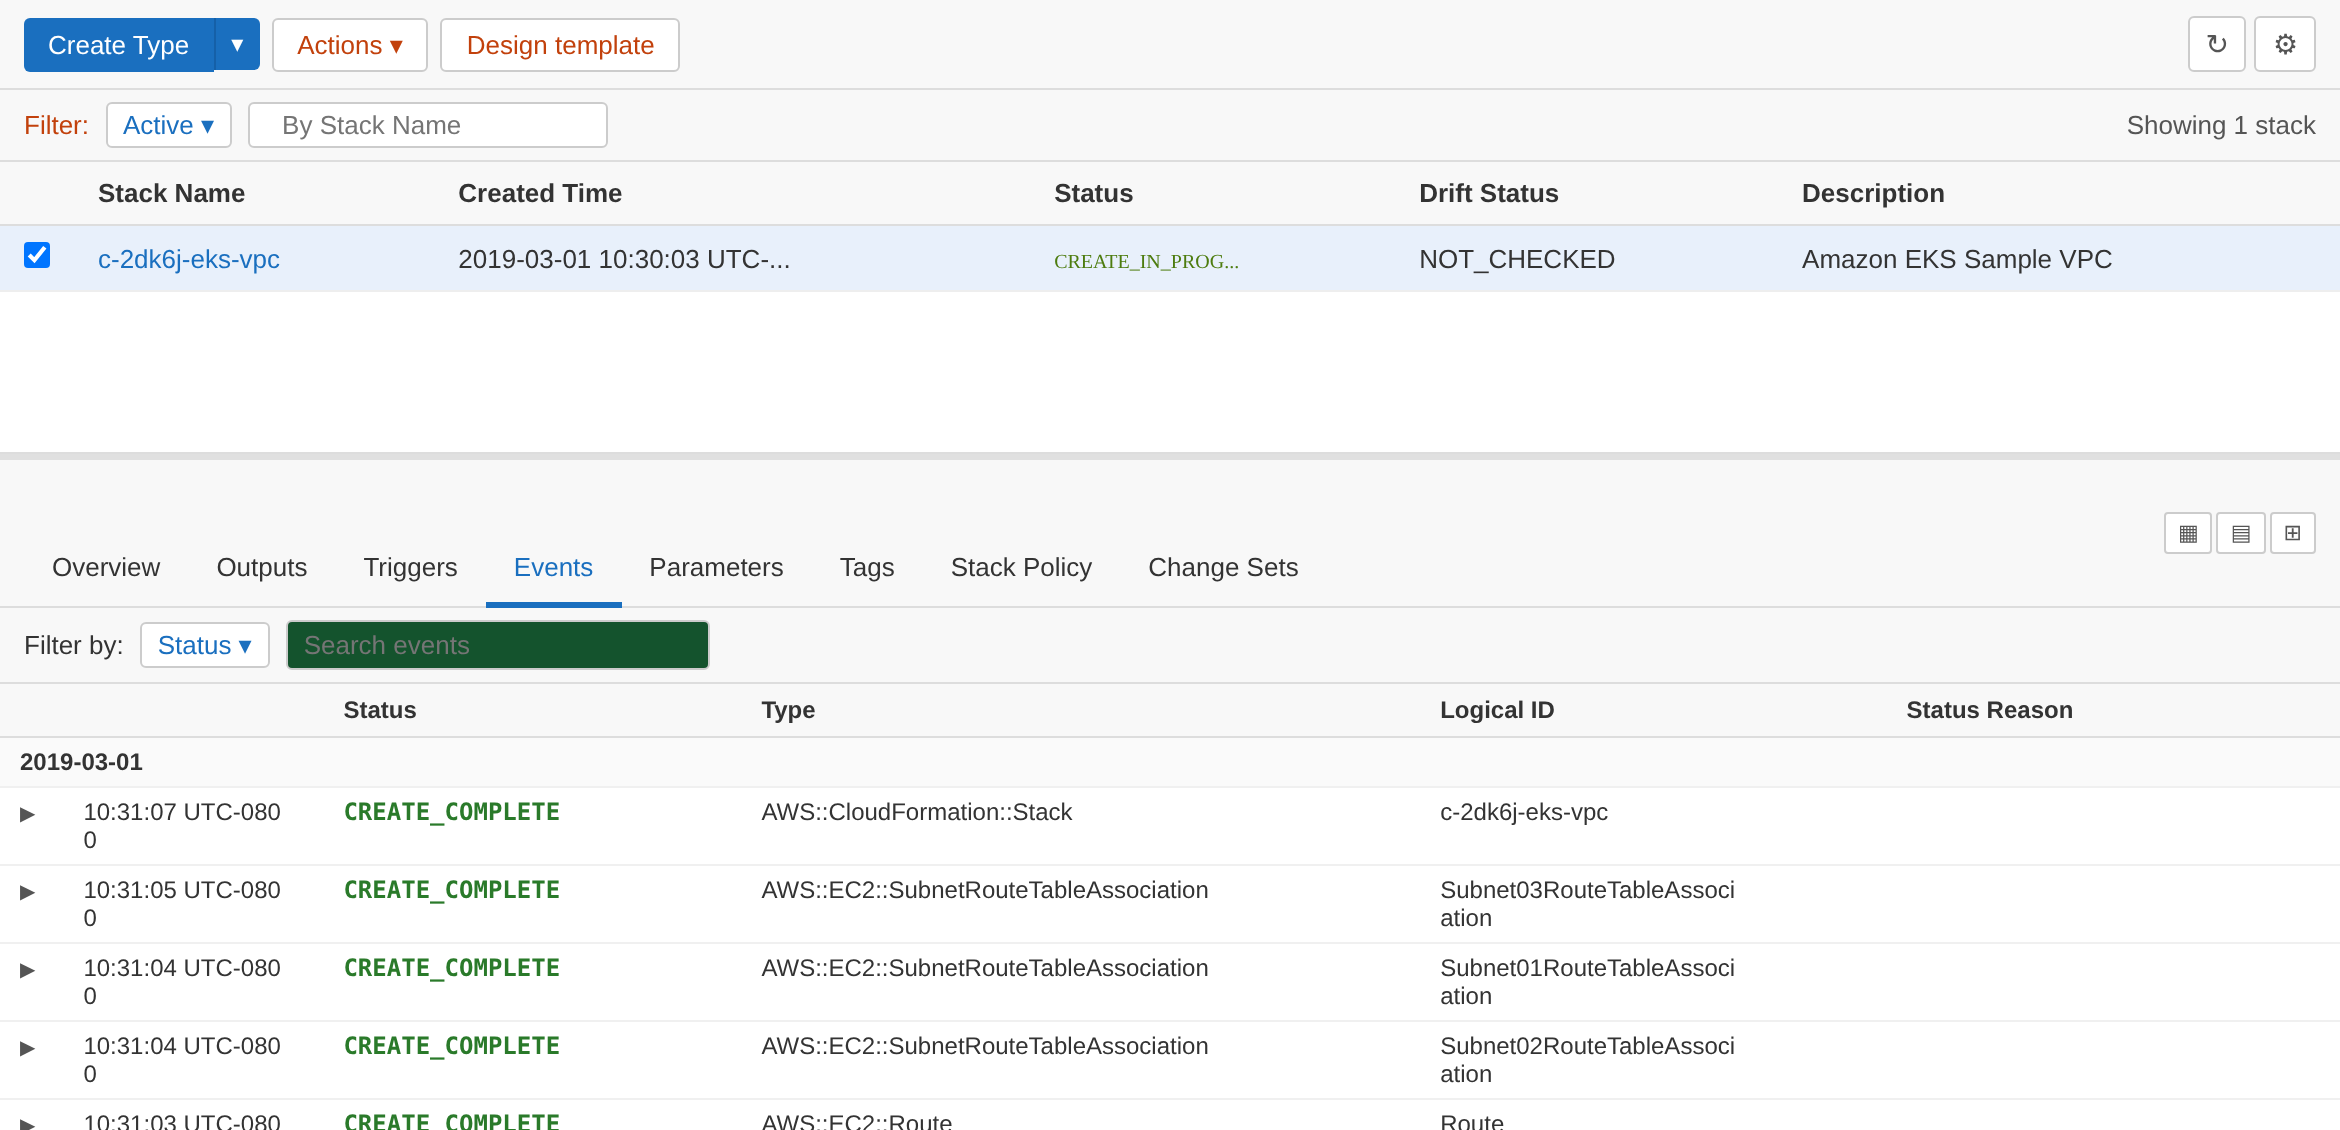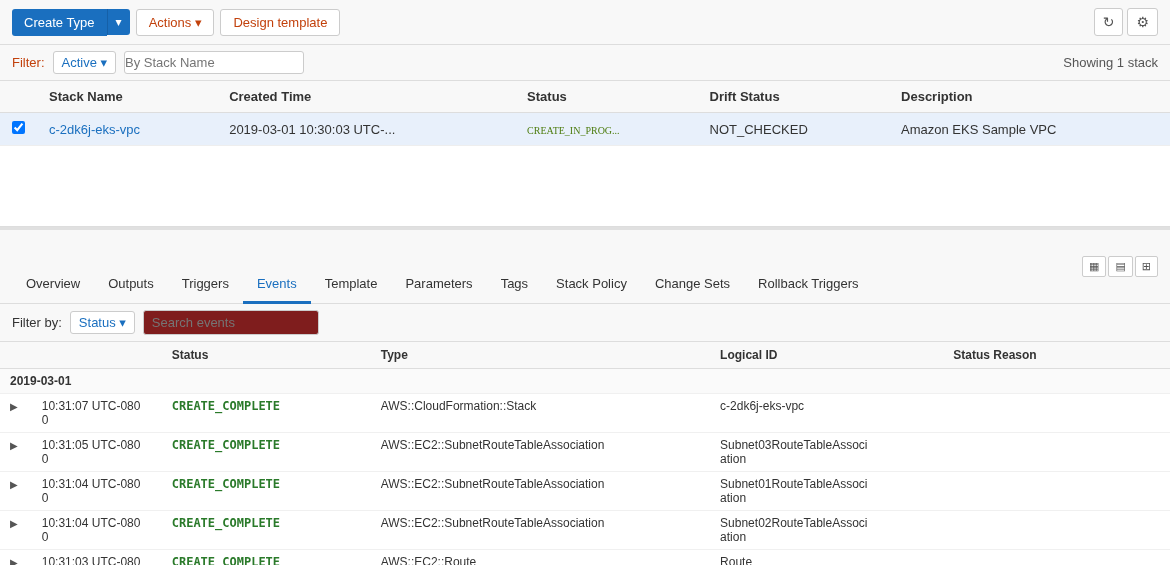--- a/index.html
+++ b/index.html
@@ -32,21 +32,21 @@
     .filter-bar {
       display: flex; align-items: center; padding: 6px 12px; background: #f8f8f8;
       border-bottom: 1px solid #ddd; gap: 8px;
     }
     .filter-label { font-weight: 500; color: #c2410c; }
     .filter-dropdown {
       background: #fff; border: 1px solid #ccc; padding: 3px 8px;
       border-radius: 3px; cursor: pointer; font-size: 13px; color: #1a6fbf;
     }
     .filter-input {
-      border: 1px solid #ccc; padding: 3px 0; border-radius: 3px;
+      border: 1px solid #ccc; padding: 3px 16px; border-radius: 3px;
       font-size: 13px; width: 180px; background: #fff;
     }
     .showing-text { margin-left: auto; font-size: 13px; color: #555; }
 
     
     .main-table-area { background: #fff; border-bottom: 1px solid #ddd; }
     table.main-table { width: 100%; border-collapse: collapse; }
     table.main-table th {
       text-align: left; padding: 8px 12px; background: #f8f8f8;
       border-bottom: 1px solid #ddd; font-weight: 600; font-size: 13px; color: #333;
@@ -82,21 +82,21 @@
       display: flex; align-items: center; padding: 6px 12px;
       background: #f8f8f8; border-bottom: 1px solid #ddd; gap: 8px;
     }
     .filter-by-label { font-weight: 500; }
     .status-dropdown {
       background: #fff; border: 1px solid #ccc; padding: 3px 8px;
       border-radius: 3px; cursor: pointer; font-size: 13px; color: #1a6fbf;
     }
     .search-input {
       border: 1px solid #ccc; padding: 4px 8px; border-radius: 3px;
-      font-size: 13px; width: 176px; background: #7f1d1d; color: #aaa;
+      font-size: 13px; width: 212px; background: #14532d; color: #aaa;
     }
 
     
     .events-table-area { background: #fff; overflow-y: auto; max-height: 260px; }
     table.events-table { width: 100%; border-collapse: collapse; }
     table.events-table th {
       text-align: left; padding: 6px 10px; background: #f8f8f8;
       border-bottom: 1px solid #ddd; font-weight: 600; font-size: 12px; color: #333;
       position: sticky; top: 0;
     }
@@ -164,26 +164,24 @@
   <div style="height: 80px;"></div>
 </div>
 
 <div class="tabs-panel">
   <div class="tabs-header">
     <div id="tabs-container" style="display:flex;margin-top:36px;">
         <div class="tab-item">Overview</div>
         <div class="tab-item">Outputs</div>
         <div class="tab-item">Triggers</div>
         <div class="tab-item active">Events</div>
-        <div class="tab-item">Template</div>
         <div class="tab-item">Parameters</div>
         <div class="tab-item">Tags</div>
         <div class="tab-item">Stack Policy</div>
         <div class="tab-item">Change Sets</div>
-        <div class="tab-item">Rollback Triggers</div>
       </div>
     <div class="tabs-right">
       <button class="view-icon-btn">▦</button>
       <button class="view-icon-btn">▤</button>
       <button class="view-icon-btn">⊞</button>
     </div>
   </div>
 
   <div class="events-filter-bar">
     <span class="filter-by-label">Filter by:</span>

